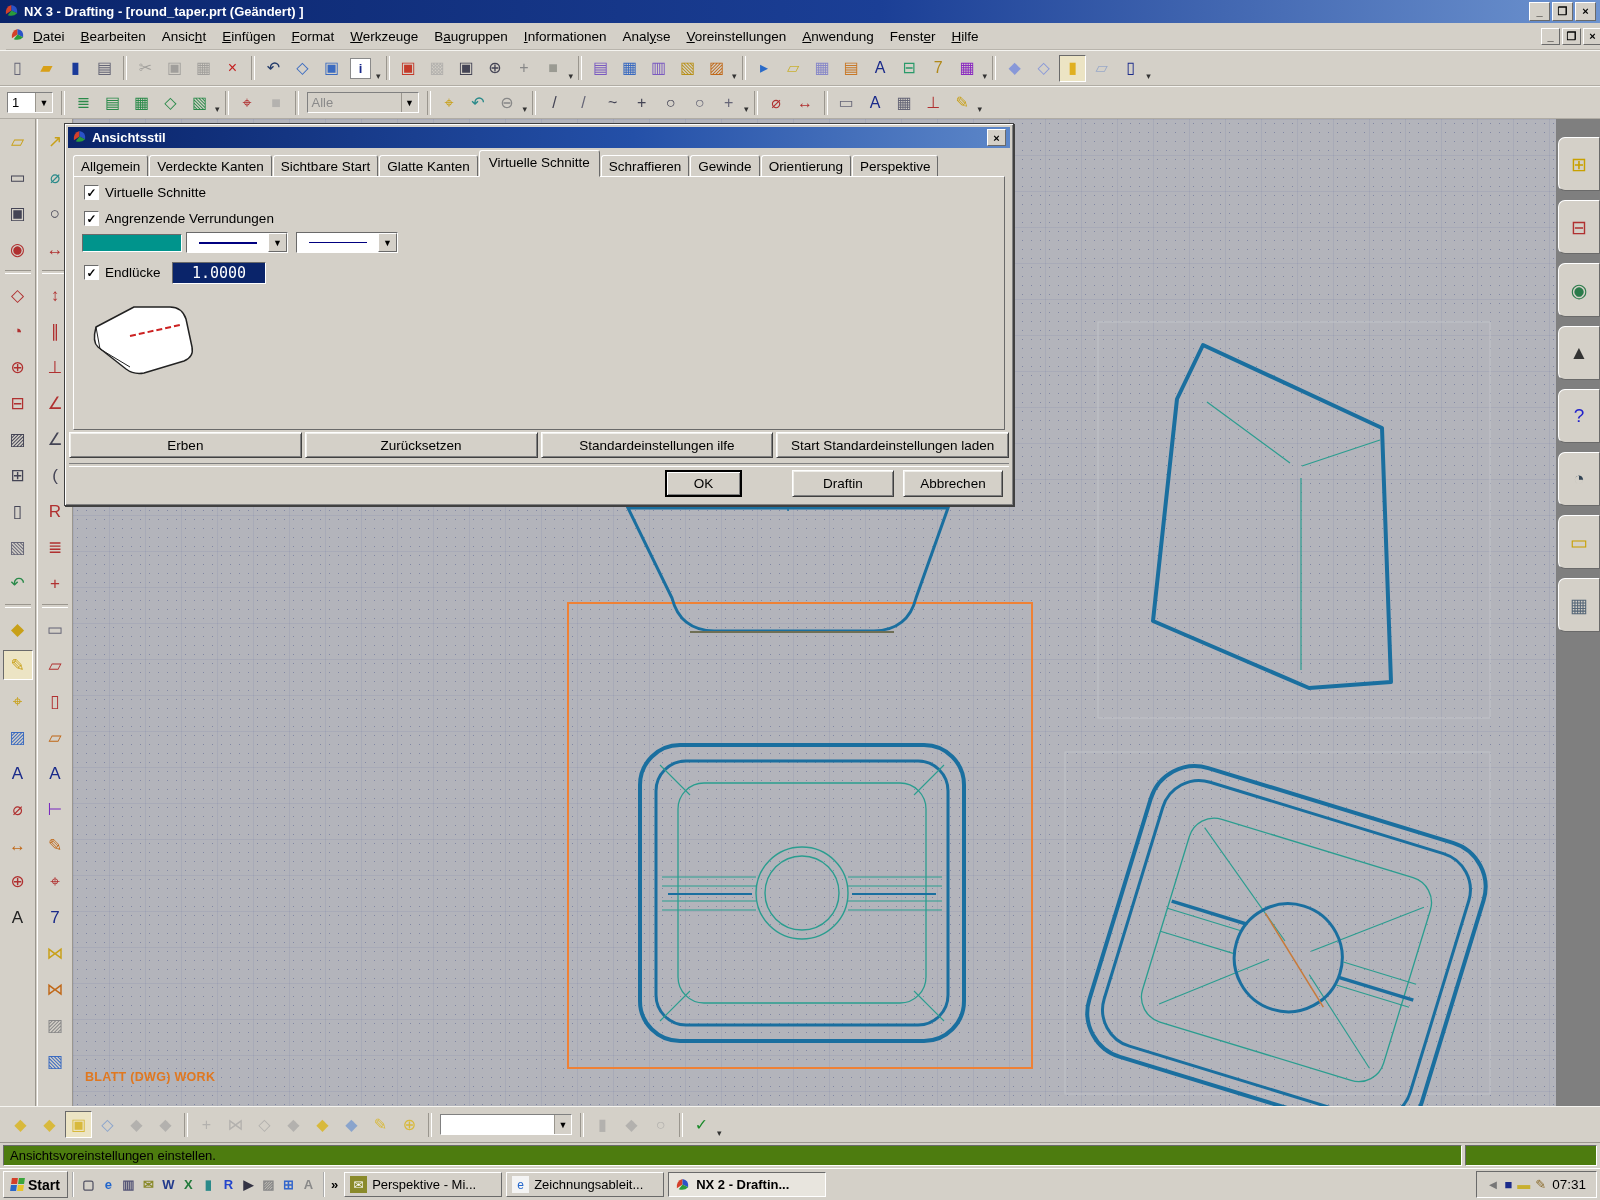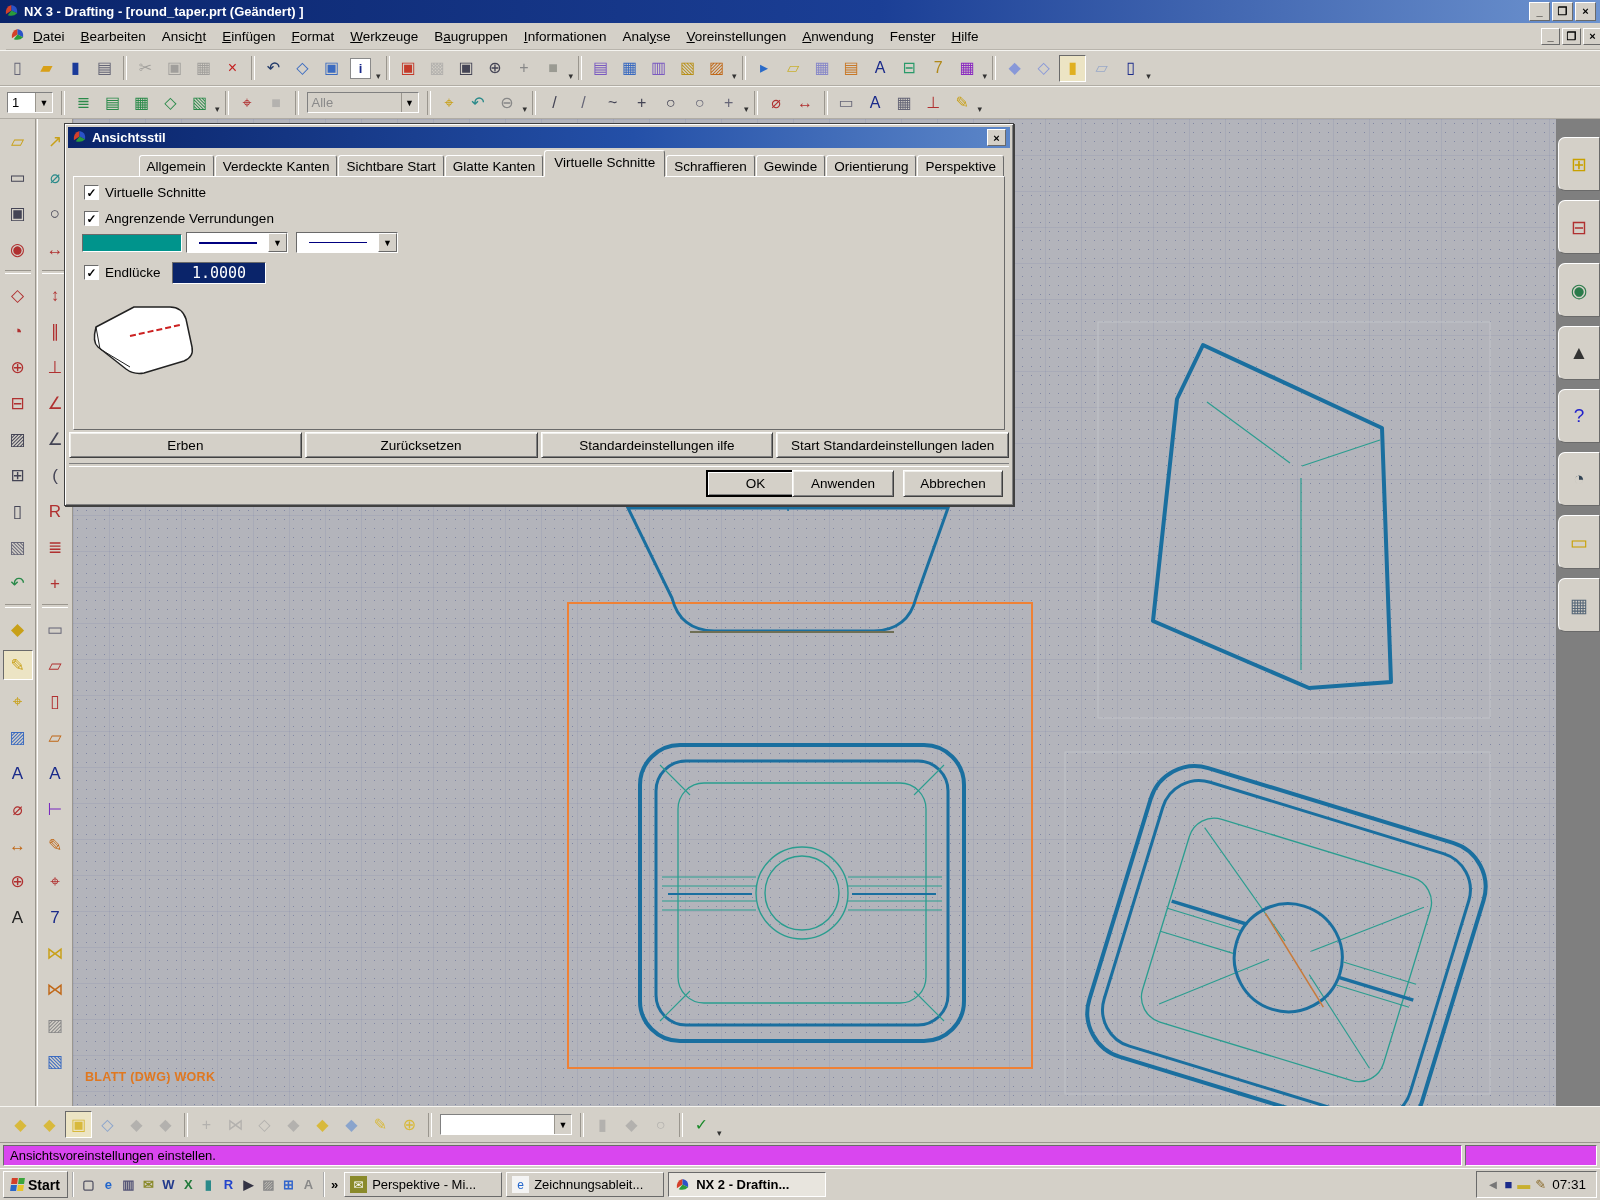--- a/index.html
+++ b/index.html
@@ -65,21 +65,21 @@
   .vb{fill:none;stroke:#c2c3c9;}
   #sheetlabel{position:absolute;left:12px;top:951px;color:#e07820;font-weight:bold;font-size:12.5px;letter-spacing:.3px;}
   
   #resbar{position:absolute;left:1556px;top:119px;width:44px;height:987px;background:#7f7f7f;
     display:flex;flex-direction:column;align-items:flex-end;padding-top:18px;box-sizing:border-box;}
   .rtab{width:40px;height:52px;background:#d4d0c8;border:1px solid;border-color:#ffffff #6a6a6a #6a6a6a #ffffff;
     border-radius:7px 0 0 7px;margin-bottom:9px;display:flex;align-items:center;justify-content:center;font-size:19px;}
   
   #statusbar{position:absolute;left:0;top:1143px;width:1600px;height:25px;background:#d4d0c8;
     display:flex;align-items:center;padding:2px 3px;box-sizing:border-box;gap:3px;}
-  #statusbar .pane{height:19px;display:flex;align-items:center;padding:0 6px;background:#d946ef;}
+  #statusbar .pane{height:19px;display:flex;align-items:center;padding:0 6px;background:#4d7c0f;}
   
   #taskbar{position:absolute;left:0;top:1168px;width:1600px;height:32px;background:#d4d0c8;
     border-top:1px solid #ffffff;display:flex;align-items:center;padding:0 3px;box-sizing:border-box;gap:4px;}
   #startbtn{height:25px;display:flex;align-items:center;gap:4px;padding:0 7px;background:#d4d0c8;font-weight:bold;font-size:14px;}
   .winflag{display:grid;grid-template-columns:6px 6px;grid-template-rows:6px 6px;gap:1px;transform:skewX(-8deg);}
   .winflag i{display:block;}
   #quicklaunch{display:flex;align-items:center;gap:3px;padding:0 6px;border-left:2px groove #fff;border-right:2px groove #fff;height:25px;}
   .qlicon{width:17px;height:17px;display:flex;align-items:center;justify-content:center;font-size:13px;font-weight:bold;}
   .taskbtn{height:25px;width:158px;display:flex;align-items:center;gap:5px;padding:0 5px;background:#d4d0c8;
     font-size:13px;white-space:nowrap;overflow:hidden;box-sizing:border-box;}
@@ -87,21 +87,21 @@
   .tkicon{width:17px;height:17px;display:flex;align-items:center;justify-content:center;font-size:12px;flex:none;}
   #tray{margin-left:auto;height:25px;display:flex;align-items:center;gap:6px;padding:0 10px;}
   
   #dialog{position:absolute;left:64px;top:123px;width:948px;height:381px;background:#d4d0c8;z-index:50;
     border:1px solid #404040;box-shadow:inset 1px 1px 0 #ffffff,inset -1px -1px 0 #808080,1px 1px 0 #404040;}
   #dlg-title{position:absolute;left:3px;top:3px;right:3px;height:21px;
     background:linear-gradient(90deg,#0a246a 0%,#2450a8 60%,#5c86c8 100%);
     color:#fff;font-weight:bold;display:flex;align-items:center;gap:5px;padding:0 4px;box-sizing:border-box;}
   #dlg-close{margin-left:auto;width:17px;height:15px;background:#d4d0c8;color:#000;
     display:flex;align-items:center;justify-content:center;font-size:11px;font-weight:bold;}
-  #dlg-tabs{position:absolute;left:8px;top:30px;right:8px;height:23px;display:flex;align-items:flex-end;justify-content:flex-end;}
+  #dlg-tabs{position:absolute;left:8px;top:30px;right:8px;height:23px;display:flex;align-items:flex-end;}
   .tab{padding:3px 7px 2px;margin-right:1px;background:#d4d0c8;font-size:13.5px;white-space:nowrap;
     border:1px solid;border-color:#ffffff #6a6a6a transparent #ffffff;border-radius:3px 3px 0 0;height:15px;}
   .tab.active{padding:4px 9px 4px;height:17px;position:relative;z-index:2;border-bottom-color:#d4d0c8;}
   #dlg-page{position:absolute;left:8px;right:8px;top:52px;height:252px;
     border:1px solid;border-color:#ffffff #6a6a6a #6a6a6a #ffffff;}
   .chkrow{position:absolute;display:flex;align-items:center;gap:6px;font-size:13.5px;}
   .chk{width:13px;height:13px;background:#fff;border:1px solid;border-color:#6a6a6a #ffffff #ffffff #6a6a6a;
     display:flex;align-items:center;justify-content:center;font-size:12px;font-weight:bold;line-height:1;}
   #swatch{position:absolute;left:8px;top:57px;width:98px;height:16px;
     border:1px solid;border-color:#6a6a6a #ffffff #ffffff #6a6a6a;}
@@ -114,21 +114,21 @@
   #gapfield{position:absolute;left:98px;top:85px;width:92px;height:20px;background:#0a246a;color:#fff;
     border:1px solid;border-color:#6a6a6a #ffffff #ffffff #6a6a6a;
     font-family:"DejaVu Sans Mono",monospace;font-size:15px;display:flex;align-items:center;justify-content:center;}
   #wbuttons{position:absolute;left:4px;right:4px;top:308px;height:26px;display:flex;gap:3px;border-radius:6px;}
   .btn3d{flex:1;background:#d4d0c8;display:flex;align-items:center;justify-content:center;font-size:13.5px;
     border:1px solid;border-color:#ffffff #404040 #404040 #ffffff;box-shadow:inset 1px 1px 0 #f0efeb,inset -1px -1px 0 #808080;}
   #dlg-sep{position:absolute;left:4px;right:4px;top:339px;height:2px;border-top:1px solid #808080;border-bottom:1px solid #fff;}
   .dbtn{position:absolute;top:346px;height:27px;background:#d4d0c8;display:flex;align-items:center;justify-content:center;
     font-size:13.5px;border:1px solid;border-color:#ffffff #404040 #404040 #ffffff;
     box-shadow:inset 1px 1px 0 #f0efeb,inset -1px -1px 0 #808080;box-sizing:border-box;}
-  #btn-ok{left:641px;width:99px;border:2px solid #000;box-shadow:inset 1px 1px 0 #ffffff,inset -1px -1px 0 #808080;}
+  #btn-ok{left:600px;width:77px;border:2px solid #000;box-shadow:inset 1px 1px 0 #ffffff,inset -1px -1px 0 #808080;}
   #btn-apply{left:727px;width:102px;}
   #btn-cancel{left:838px;width:100px;}
 </style>
 </head>
 <body>
 
 <div id="screen">
 
   <div class="titlebar">
     <span class="nxlogo"><svg width="15" height="15" viewBox="0 0 16 16">
@@ -561,17 +561,17 @@
       </svg>
     </div>
     <div id="wbuttons">
         <span class="btn3d">Erben</span>
         <span class="btn3d">Zurücksetzen</span>
         <span class="btn3d">Standardeinstellungen ilfe</span>
         <span class="btn3d">Start Standardeinstellungen laden</span>
       </div>
     <div id="dlg-sep"></div>
     <div class="dbtn" id="btn-ok">OK</div>
-    <div class="dbtn" id="btn-apply">Anwenden</div>
+    <div class="dbtn" id="btn-apply">Draftin</div>
     <div class="dbtn" id="btn-cancel">Abbrechen</div>
   </div>
 
 </div>
 
 </body></html>

